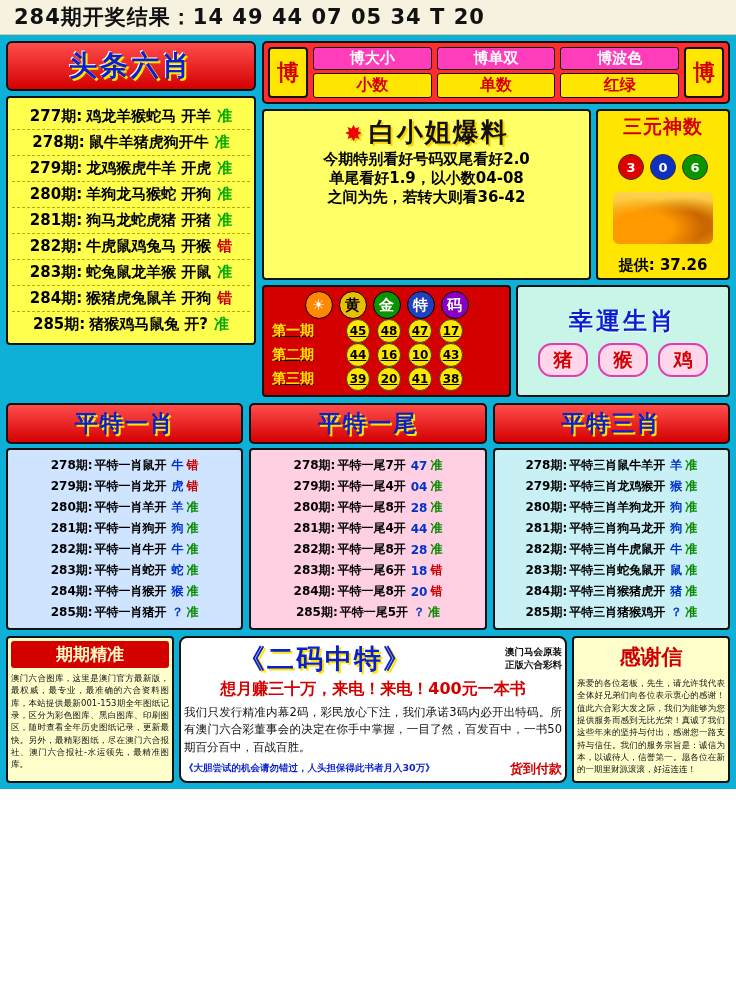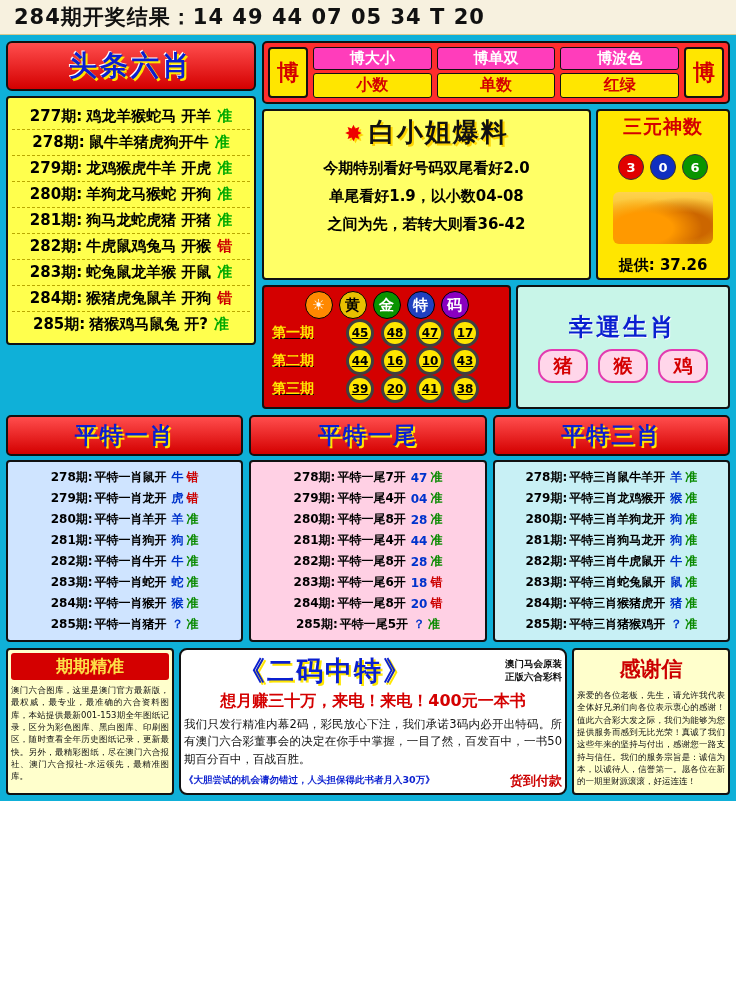--- a/index.html
+++ b/index.html
@@ -118,21 +118,21 @@
     flex:1;background:#ffff66;border:2px solid #111;border-radius:4px;
     padding:4px 6px;position:relative;
   }
   .baoliao .hd{
     text-align:center;font-size:26px;font-weight:bold;color:#111;
     text-shadow:2px 2px 0 #ffd400;letter-spacing:2px;
     position:relative;
   }
   .baoliao .hd .star{color:#e00;font-size:22px;margin-right:4px;}
   .baoliao .ln{
-    text-align:center;font-size:15px;font-weight:bold;color:#000;margin-top:9px;
+    text-align:center;font-size:15px;font-weight:bold;color:#000;
   }
   .sanyuan{
     width:130px;background:#ffe600;border:2px solid #111;border-radius:4px;
     display:flex;flex-direction:column;align-items:center;padding:3px 0;gap:10px;
   }
   .sanyuan .t{font-size:19px;font-weight:bold;color:#d40000;letter-spacing:1px;}
   .sanyuan .balls{display:flex;gap:6px;margin-top:4px;}
   .ball{
     width:24px;height:24px;border-radius:50%;
     display:flex;align-items:center;justify-content:center;
@@ -167,21 +167,21 @@
   .hj-head .c4{background:#2040c0;}
   .hj-head .c5{background:#8a00c0;}
   .hj-row{
     display:flex;align-items:center;gap:8px;margin-top:0;padding-left:4px;text-decoration:underline;
   }
   .hj-row .lbl{font-size:14px;font-weight:bold;color:#ffe600;width:66px;}
   .hj-row .nums{display:flex;gap:7px;}
   .nb{
     width:22px;height:22px;border-radius:50%;background:#ffe600;
     display:flex;align-items:center;justify-content:center;
-    font-size:12px;font-weight:bold;color:#000;border:3px solid #404040;
+    font-size:12px;font-weight:bold;color:#000;border:1px solid #404040;
   }
   .lucky{
     width:210px;background:#c8f5e8;border:2px solid #111;border-radius:4px;
     display:flex;flex-direction:column;align-items:center;justify-content:center;gap:6px;
   }
   .lucky .t{
     font-size:24px;font-weight:bold;color:#0a1fd0;letter-spacing:3px;
     text-shadow:1px 1px 0 #fff;
   }
   .lucky .zs{display:flex;gap:10px;}
@@ -220,21 +220,21 @@
   .line .no{color:#c00;margin-left:3px;}
 
   
   .bottom{display:flex;gap:5px;padding:0 6px 6px 6px;background:#0fb0d8;}
   .bb{border:2px solid #111;border-radius:4px;}
   .bb1{width:158px;background:#ffffcc;padding:3px;}
   .bb2{flex:1;background:#fff;padding:3px;border-radius:8px;}
   .bb3{width:148px;background:#ffffcc;padding:3px;}
   .bb-title{
     background:#d40000;border-radius:3px;text-align:center;
-    font-size:17px;font-weight:bold;color:#fde047;padding:2px 0;
+    font-size:17px;font-weight:bold;color:#fef9c3;padding:2px 0;
   }
   .bb-title.plain{background:transparent;color:#c00;font-size:21px;}
   .bb-text{font-size:8.5px;line-height:1.45;color:#111;margin-top:4px;text-align:justify;}
   .bb2 .hdl{
     text-align:center;font-size:27px;font-weight:bold;color:#0a1fd0;
     text-shadow:2px 2px 0 #ffe600;letter-spacing:2px;
   }
   .bb2 .sub{
     text-align:center;font-size:16px;font-weight:bold;color:#d40000;margin-top:2px;
   }

